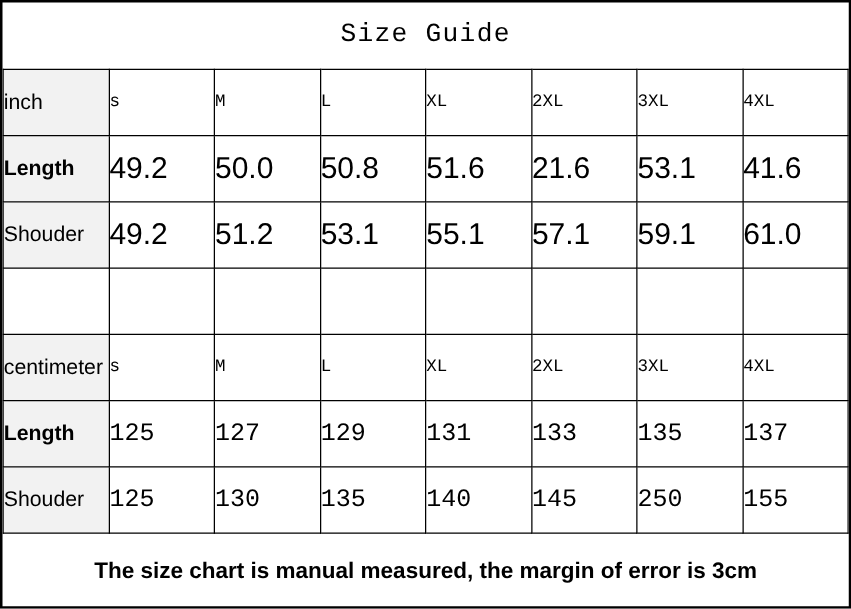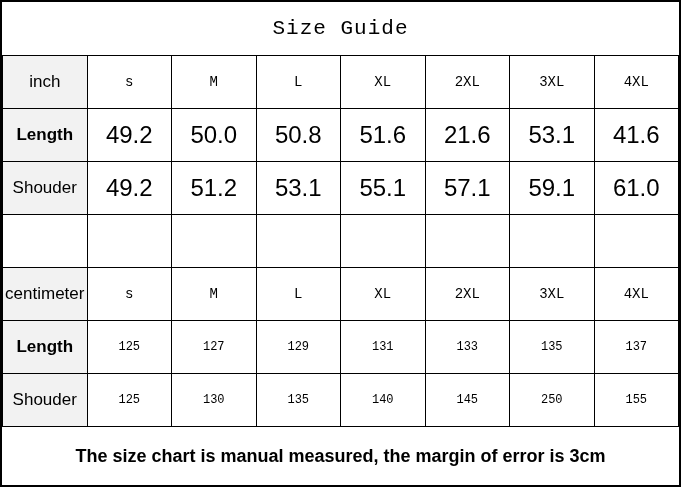--- a/index.html
+++ b/index.html
@@ -24,41 +24,41 @@
     font-family:"Liberation Mono","DejaVu Sans Mono",monospace;
     font-weight:normal;font-size:21px;letter-spacing:1px;
   }
   table.size-table{
     width:100%;
     border-collapse:collapse;
     table-layout:fixed;
   }
   table.size-table td{
     border:1px solid var(--border);
-    text-align:center;vertical-align:middle;
+    vertical-align:middle;
     height:53px;
     overflow:hidden;
   }
   td.lab{
     background:var(--label-bg);
     font-family:"Liberation Sans",sans-serif;
     font-size:17px;
   }
   td.lab.bold{font-weight:bold;margin-top:20px;}
   td.sizecell{
     font-family:"Liberation Mono","DejaVu Sans Mono",monospace;
     font-size:14px;
   }
   td.inchval{
     font-family:"Liberation Sans",sans-serif;
     font-size:24px;
   }
   td.cmval{
     font-family:"Liberation Mono","DejaVu Sans Mono",monospace;
-    font-size:12px;
+    font-size:20px;
   }
   .footer-row{
     flex:1 1 auto;
     display:flex;align-items:center;justify-content:center;
     font-family:Liberation Sans, sans-serif;
     font-weight:bold;font-size:18px;
     padding:0 4px;
     text-align:center;
   }
 </style>

